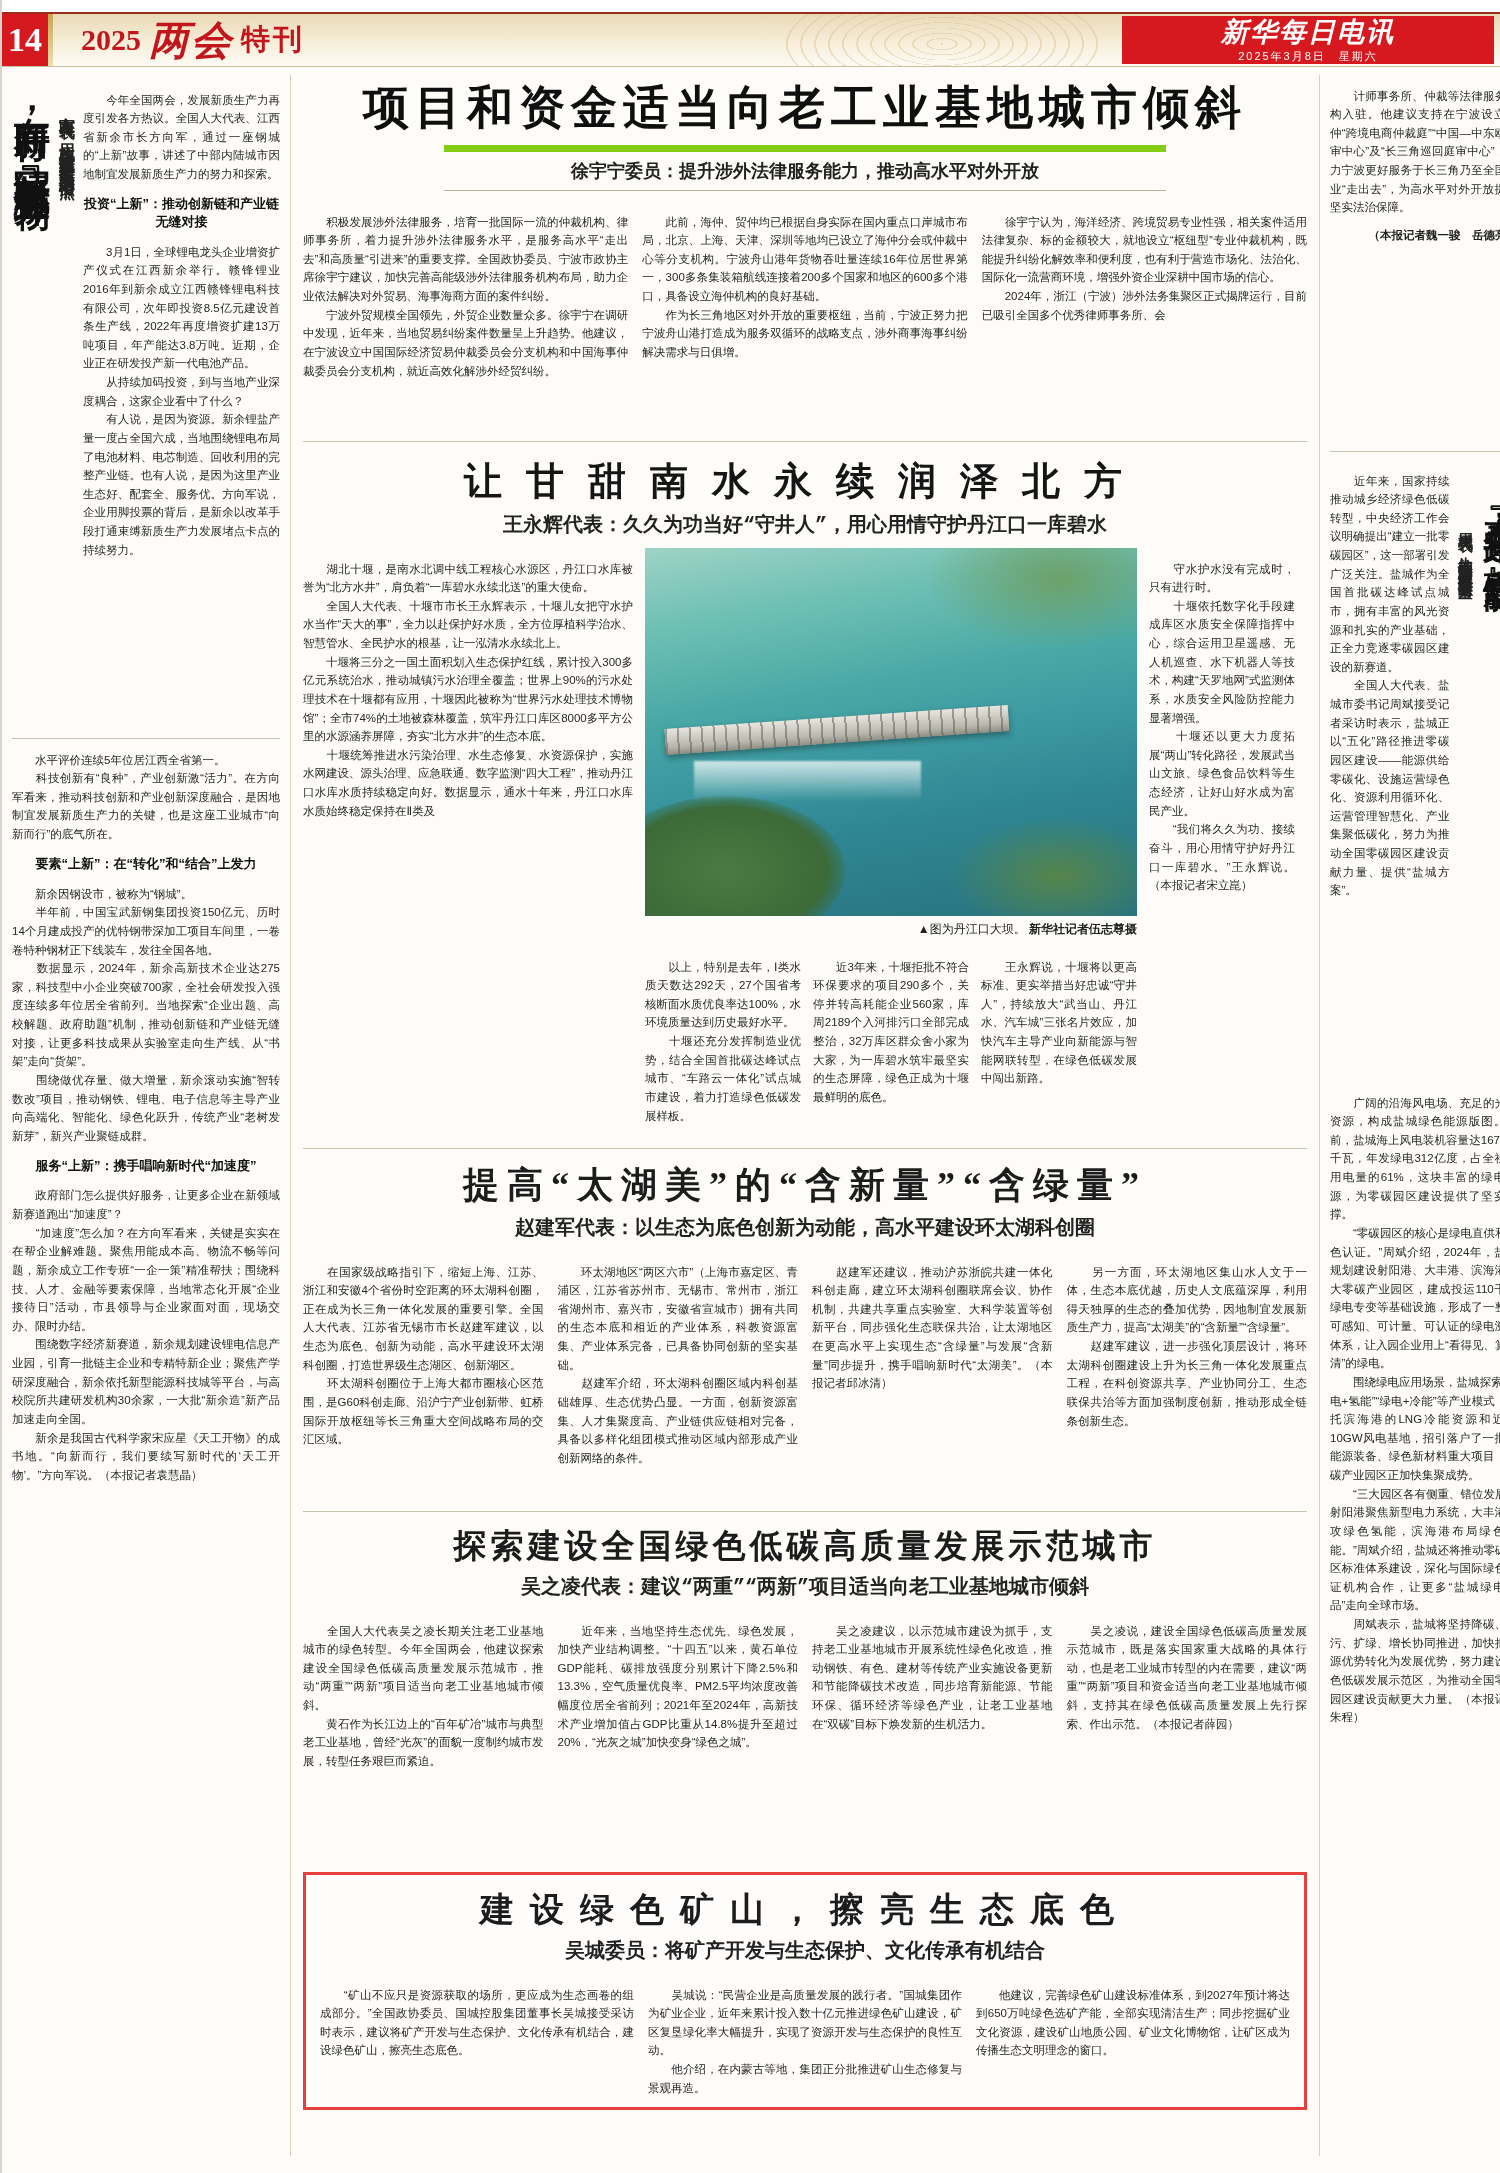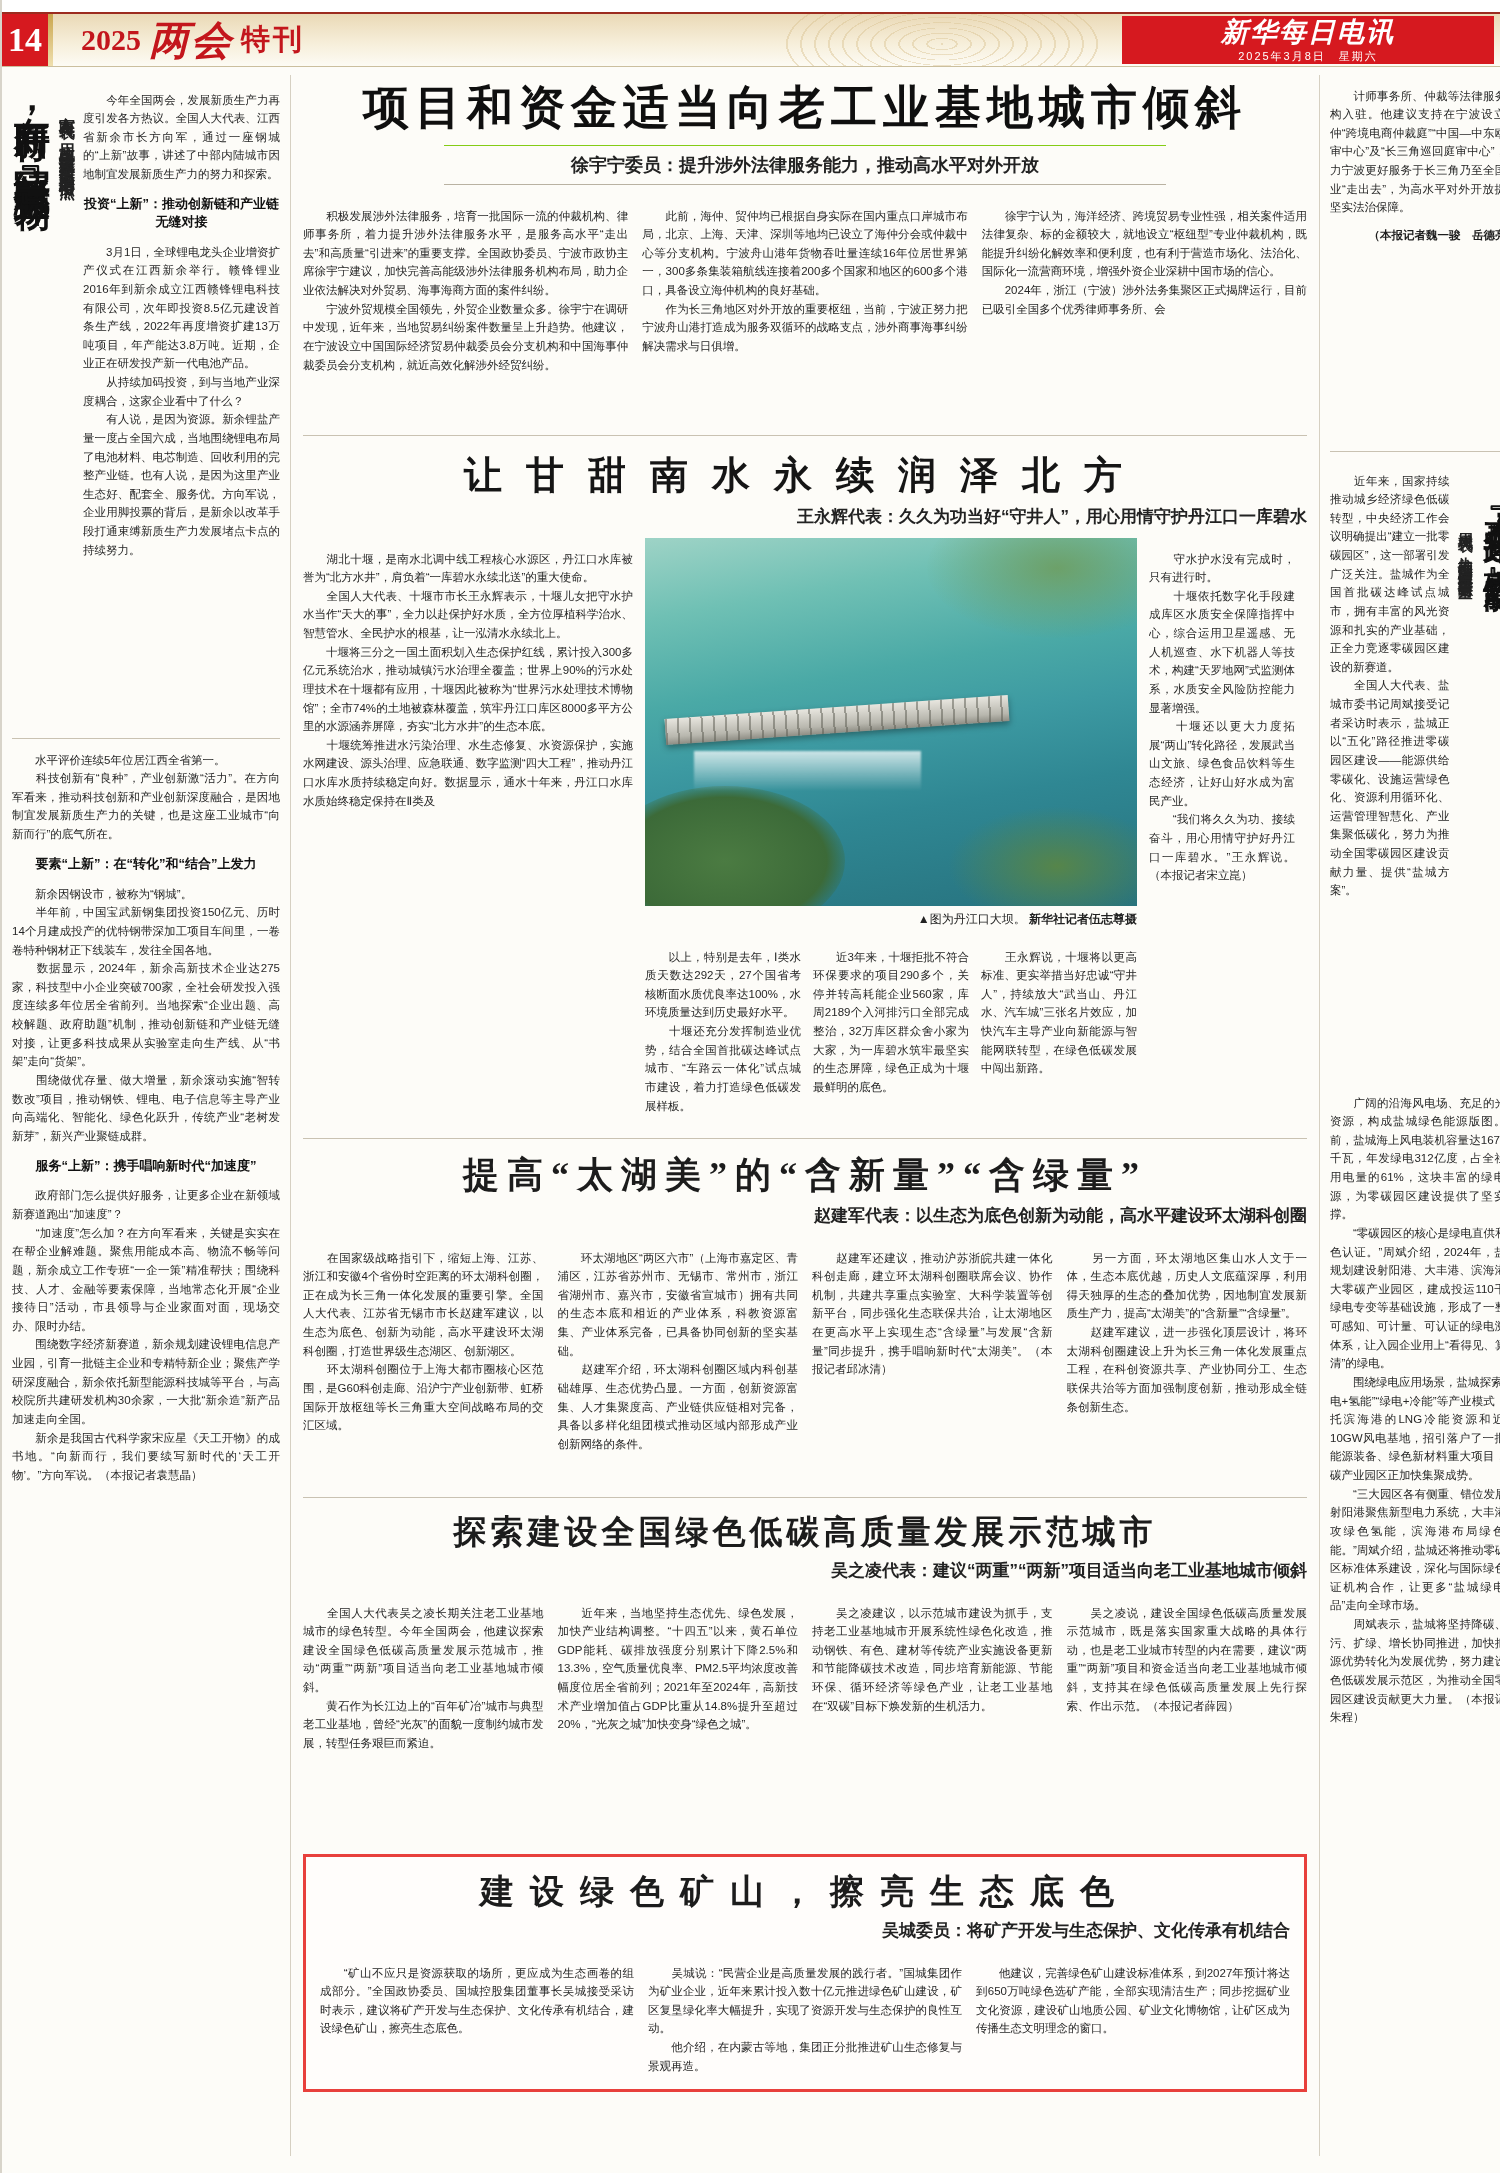--- a/index.html
+++ b/index.html
@@ -36,24 +36,24 @@
   .lv-block{display:flex;height:655px;overflow:hidden;}
   .lv-head{font-family:"Liberation Serif",serif;font-weight:bold;font-size:36px;line-height:1;
            letter-spacing:3px;padding:14px 6px 0 2px;color:#111;}
   .lv-byline{font-size:16px;font-weight:bold;letter-spacing:2px;padding:28px 6px 0 0;color:#222;}
   .lv-topcol{flex:1;overflow:hidden;padding-top:4px;}
   .subhead-s{font-weight:bold;font-size:13px;text-align:center;margin:10px 0 6px;color:#111;}
   
   .hl-a{font-family:"Liberation Serif",serif;font-weight:bold;font-size:46px;text-align:center;
         letter-spacing:6px;margin:2px 0 6px;color:#0f0f0f;}
   .subrow-a{width:72%;margin:0 auto 10px;text-align:center;font-size:18px;font-weight:bold;color:#222;
-            border-top:1px solid #84cc16;border-bottom:1px solid #b9b2a2;padding:7px 0;}
+            border-top:7px solid #84cc16;border-bottom:1px solid #b9b2a2;padding:7px 0;}
   .hl-b{font-family:"Liberation Serif",serif;font-weight:600;font-size:38px;text-align:center;
         letter-spacing:24px;margin:14px 0 4px;color:#151515;}
-  .sub-plain{text-align:right;font-size:17px;font-weight:bold;color:#222;margin:4px 0 10px;}
+  .sub-plain{text-align:center;font-size:20px;font-weight:bold;color:#222;margin:4px 0 10px;font-family:Liberation Mono, monospace;}
   .hl-c{font-family:"Liberation Serif",serif;font-weight:bold;font-size:36px;text-align:center;
         letter-spacing:8px;margin:12px 0 2px;}
   .hl-d{font-weight:bold;font-size:33px;text-align:center;letter-spacing:4px;margin:12px 0 2px;
         font-family:"Liberation Serif",serif;}
   .cols{display:flex;gap:14px;overflow:hidden;}
   .cols>div{flex:1;overflow:hidden;}
   .law-body{height:232px;}
   
   .water-body{display:flex;gap:12px;height:592px;overflow:hidden;}
   .w-left{width:330px;flex:none;overflow:hidden;}

